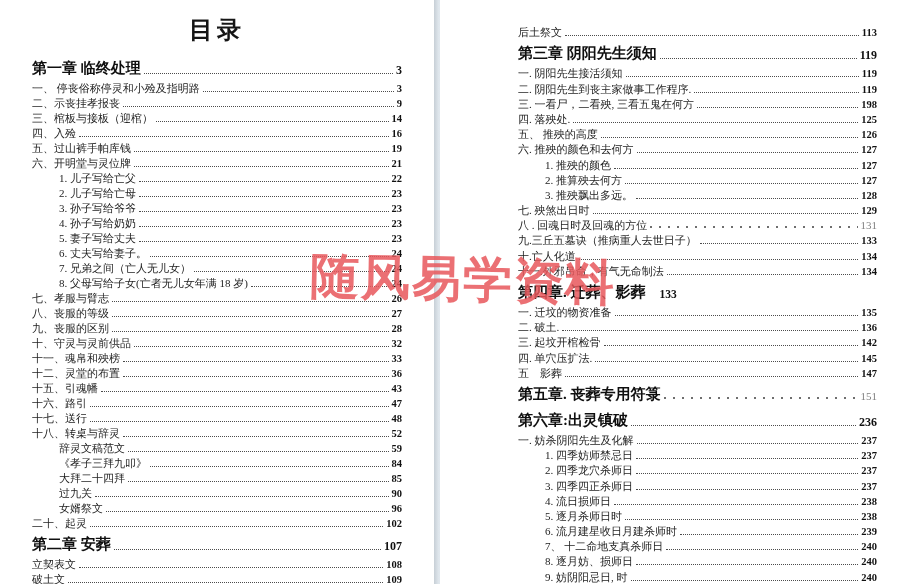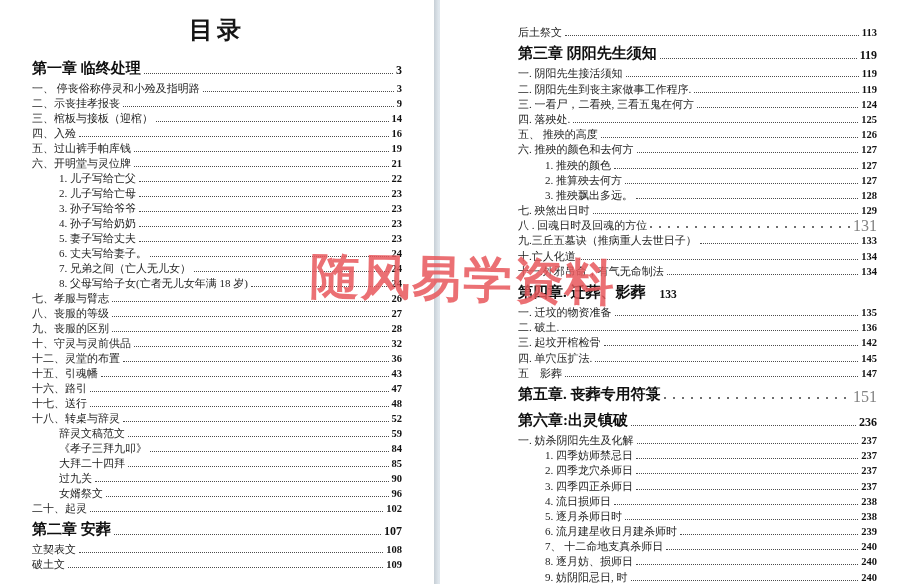--- a/index.html
+++ b/index.html
@@ -28,21 +28,21 @@
   }
   .page-right .row.chapter,.page-right .row.chapter-plain,.page-right .row.chapter-spaced{height:26px;}
   .row.chapter .t,.row.chapter-plain .t,.row.chapter-spaced .t{line-height:17px;}
   .row.chapter .p{font-size:12px;}
   .row.chapter-plain .p{font-size:11.5px;margin-left:14px;}
   .row.chapter-plain{justify-content:flex-start;text-align:right;}
   .row.item-spaced .leader,.row.chapter-spaced .leader{
     border-bottom:none;height:2px;margin:0 3px 4px 3px;
     background:repeating-linear-gradient(to right,#6e6e6e 0 1.6px,transparent 1.6px 9px);
   }
-  .row.item-spaced .p,.row.chapter-spaced .p{font-weight:400;color:#828282;font-size:16px;}
+  .row.item-spaced .p,.row.chapter-spaced .p{font-weight:400;color:#828282;font-size:11px;}
   .watermark{
     position:absolute;left:310px;top:255px;z-index:9;
     font-family:"Liberation Sans","DejaVu Sans",sans-serif;
     font-weight:bold;font-size:49px;letter-spacing:2px;line-height:1;
     opacity:.85;transform:rotate(1.3deg);pointer-events:none;white-space:nowrap;
   }
 </style>
 </head>
 <body>
 
@@ -138,20 +138,25 @@
         <span class="t">九、丧服的区别</span>
         <span class="leader"></span>
         <span class="p">28</span>
       </div>
       <div class="row item">
         <span class="t">十、守灵与灵前供品</span>
         <span class="leader"></span>
         <span class="p">32</span>
       </div>
       <div class="row item">
+        <span class="t">十一、魂帛和殃榜</span>
+        <span class="leader"></span>
+        <span class="p">33</span>
+      </div>
+      <div class="row item">
         <span class="t">十二、灵堂的布置</span>
         <span class="leader"></span>
         <span class="p">36</span>
       </div>
       <div class="row item">
         <span class="t">十五、引魂幡</span>
         <span class="leader"></span>
         <span class="p">43</span>
       </div>
       <div class="row item">
@@ -237,21 +242,21 @@
         <span class="p">119</span>
       </div>
       <div class="row item">
         <span class="t">二. 阴阳先生到丧主家做事工作程序.</span>
         <span class="leader"></span>
         <span class="p">119</span>
       </div>
       <div class="row item">
         <span class="t">三. 一看尸，二看殃, 三看五鬼在何方</span>
         <span class="leader"></span>
-        <span class="p">124</span>
+        <span class="p">198</span>
       </div>
       <div class="row item">
         <span class="t">四. 落殃处.</span>
         <span class="leader"></span>
         <span class="p">125</span>
       </div>
       <div class="row item">
         <span class="t">五、 推殃的高度</span>
         <span class="leader"></span>
         <span class="p">126</span>

